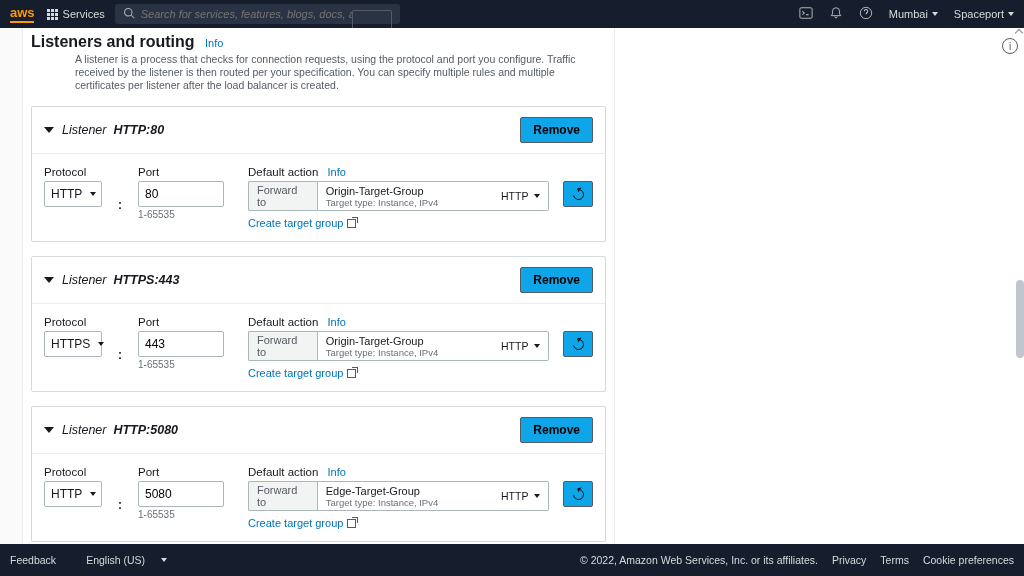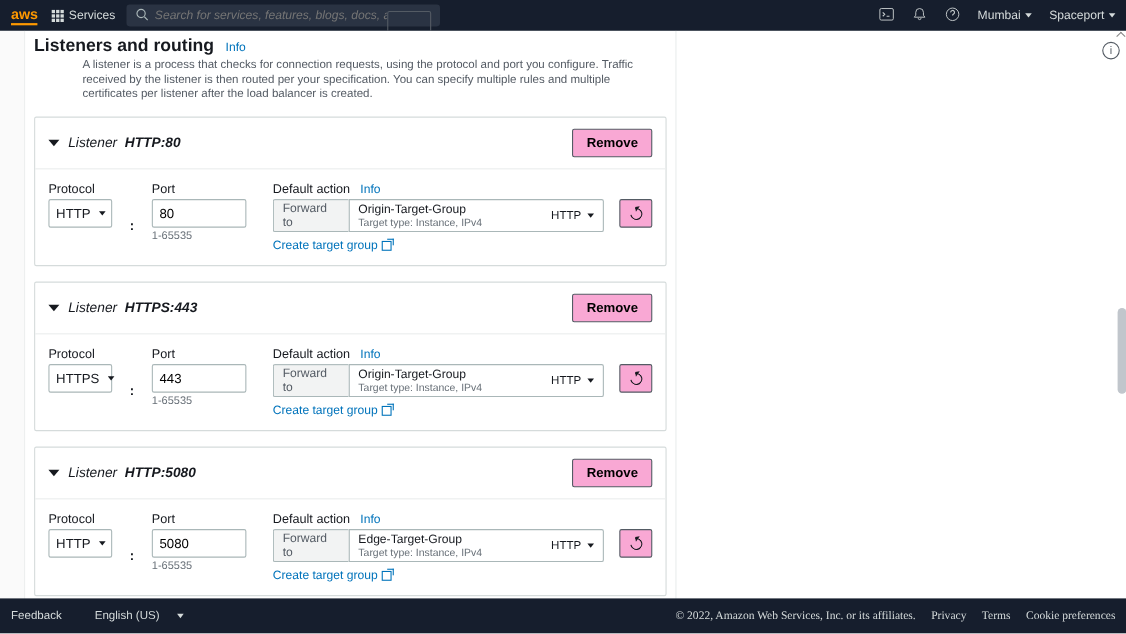--- a/index.html
+++ b/index.html
@@ -127,21 +127,21 @@
     }
     .card-header {
       display:flex; align-items:center; justify-content:space-between;
       padding: 10px 12px;
     }
     .card-header .left { display:flex; align-items:center; gap:8px;}
     .disclose { width:0;height:0;border-left:5px solid transparent;border-right:5px solid transparent;border-top:6px solid #16191f;}
     .listener-name { font-size:12.5px; font-weight:normal;font-style:italic;}
     .listener-name b { font-weight:600;}
     .btn {
-      background:#f9a8d4; border:1px solid #545b64; border-radius:2px;
+      background:#0ea5e9; border:1px solid #545b64; border-radius:2px;
       padding:4px 12px; font-size:12px; cursor:pointer; font-weight:600;
       height:26px;
     }
     .refresh-btn { width:30px; height:26px; display:flex; align-items:center; justify-content:center; padding:0;}
     .refresh-icon {
       border: 1.4px solid #16191f; border-radius:50%; width:11px; height:11px;
       border-left-color: transparent; position:relative; transform:rotate(35deg);
     }
     .refresh-icon::after{content:"";position:absolute;top:-3px;left:-3px;border:3px solid transparent;border-right-color:#16191f;}
     .card-body {
@@ -184,21 +184,21 @@
       width:9px; height:9px; border:1px solid #0073bb; position:relative; display:inline-block;
     }
     .ext-icon::after{content:"";position:absolute;top:-3px;right:-3px;width:5px;height:5px;border-top:1px solid #0073bb;border-right:1px solid #0073bb;}
 
     
     .footer {
       position:absolute; bottom:0; left:0; right:0; height:32px;
       background:#161e2d; color:#d5dbdb; font-size:10.5px;
       display:flex; align-items:center; padding:0 10px;
     }
-    .footer .f-right{ margin-left:auto; display:flex; gap:14px; align-items:center;font-family:Liberation Serif, serif;}
+    .footer .f-right{ margin-left:auto; display:flex; gap:14px; align-items:center;}
     .footer .lang{ margin-left:30px; display:flex; gap:16px; align-items:center; cursor:pointer;}
     .footer a { color:#d5dbdb; cursor:pointer;}
 
     
     .scroll-thumb { position:absolute; right:0; top:280px; width:8px; height:78px; background:#c1c6cc; border-radius:4px;}
     .scroll-arrow { position:absolute; right:2px; width:6px; height:6px; border-left:1px solid #888; border-top:1px solid #888;}
     .scroll-arrow.top { top:30px; transform:rotate(45deg);}
   </style>
 </head>
 <body>

